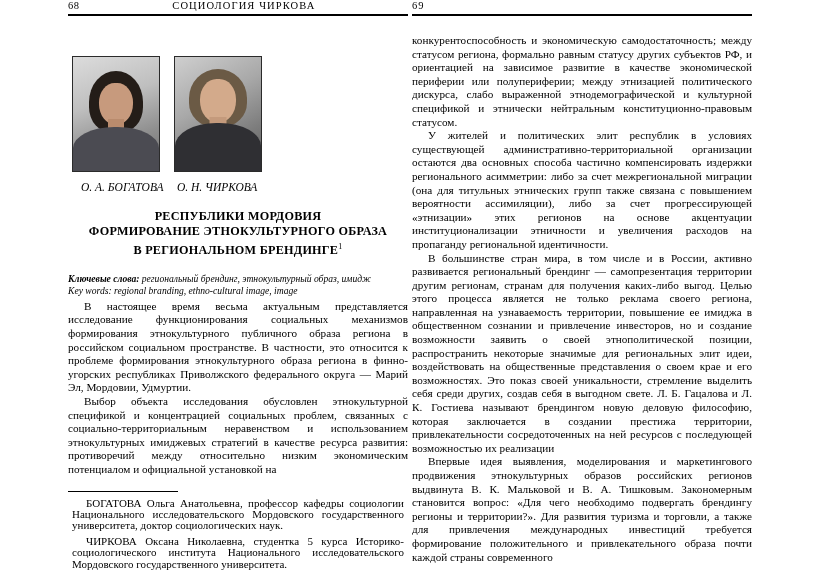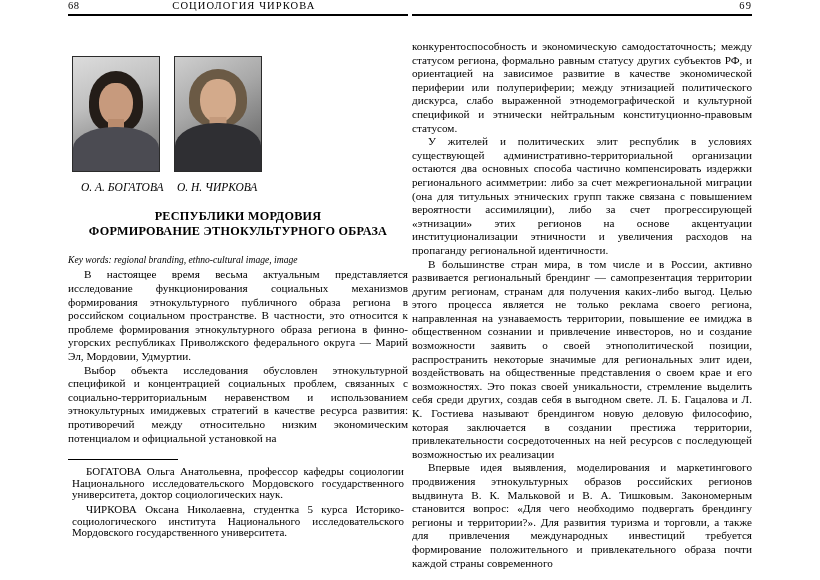--- a/index.html
+++ b/index.html
@@ -158,21 +158,21 @@
     margin-bottom: 6px;
   }
   p.footnote {
     font-size: 11px;
     line-height: 11.4px;
     text-align: justify;
     text-indent: 14px;
     margin: 4px;
   }
 
-  .right-body-top { margin-top: 6px; }
+  .right-body-top { margin-top: 0; }
   .col-right p.body { text-indent: 16px; }
   .col-right p.body.noind { text-indent: 0; }
 </style>
 </head>
 <body>
 
 <div class="page">
 
   <div class="col col-left">
     <div class="running-head">
@@ -201,38 +201,40 @@
     </div>
 
     <div class="names">
       <span class="name1">О. А. БОГАТОВА</span>
       <span class="name2">О. Н. ЧИРКОВА</span>
     </div>
 
     <div class="article-title">
       <div>РЕСПУБЛИКИ МОРДОВИЯ</div>
       <div>ФОРМИРОВАНИЕ ЭТНОКУЛЬТУРНОГО ОБРАЗА</div>
+      <div><span>В РЕГИОНАЛЬНОМ БРЕНДИНГЕ</span><sup>1</sup></div>
     </div>
 
     <div class="kw">
+      <div><b>Ключевые слова:</b><span> региональный брендинг, этнокультурный образ, имидж</span></div>
       <div><span>Key words:</span><span> regional branding, ethno-cultural image, image</span></div>
     </div>
 
     <p class="body first">В настоящее время весьма актуальным представляется исследование функционирования социальных механизмов формирования этнокультурного публичного образа региона в российском социальном пространстве. В частности, это относится к проблеме формирования этнокультурного образа региона в финно-угорских республиках Приволжского федерального округа — Марий Эл, Мордовии, Удмуртии.</p>
     <p class="body">Выбор объекта исследования обусловлен этнокультурной спецификой и концентрацией социальных проблем, связанных с социально-территориальным неравенством и использованием этнокультурных имиджевых стратегий в качестве ресурса развития: противоречий между относительно низким экономическим потенциалом и официальной установкой на</p>
 
     <div class="footnote-rule"></div>
     <p class="footnote">БОГАТОВА Ольга Анатольевна, профессор кафедры социологии Национального исследовательского Мордовского государственного университета, доктор социологических наук.</p>
     <p class="footnote">ЧИРКОВА Оксана Николаевна, студентка 5 курса Историко-социологического института Национального исследовательского Мордовского государственного университета.</p>
   </div>
 
   <div class="col col-right">
     <div class="running-head">
       <div class="rh-row">
-        <span class="rh-title" style="text-align:right">69</span>
+        <span class="rh-title" style="text-align:left">69</span>
       </div>
       <div class="rule"></div>
     </div>
 
     <div class="right-body-top">
       <p class="body noind">конкурентоспособность и экономическую самодостаточность; между статусом региона, формально равным статусу других субъектов РФ, и ориентацией на зависимое развитие в качестве экономической периферии или полупериферии; между этнизацией политического дискурса, слабо выраженной этнодемографической и культурной спецификой и этнически нейтральным конституционно-правовым статусом.</p>
       <p class="body">У жителей и политических элит республик в условиях существующей административно-территориальной организации остаются два основных способа частично компенсировать издержки регионального асимметрии: либо за счет межрегиональной миграции (она для титульных этнических групп также связана с повышением вероятности ассимиляции), либо за счет прогрессирующей «этнизации» этих регионов на основе акцентуации институционализации этничности и увеличения расходов на пропаганду региональной идентичности.</p>
       <p class="body">В большинстве стран мира, в том числе и в России, активно развивается региональный брендинг — самопрезентация территории другим регионам, странам для получения каких-либо выгод. Целью этого процесса является не только реклама своего региона, направленная на узнаваемость территории, повышение ее имиджа в общественном сознании и привлечение инвесторов, но и создание возможности заявить о своей этнополитической позиции, распространить некоторые значимые для региональных элит идеи, воздействовать на общественные представления о своем крае и его возможностях. Это показ своей уникальности, стремление выделить себя среди других, создав себя в выгодном свете. Л. Б. Гацалова и Л. К. Гостиева называют брендингом новую деловую философию, которая заключается в создании престижа территории, привлекательности сосредоточенных на ней ресурсов с последующей возможностью их реализации</p>
       <p class="body">Впервые идея выявления, моделирования и маркетингового продвижения этнокультурных образов российских регионов выдвинута В. К. Мальковой и В. А. Тишковым. Закономерным становится вопрос: «Для чего необходимо подвергать брендингу регионы и территории?». Для развития туризма и торговли, а также для привлечения международных инвестиций требуется формирование положительного и привлекательного образа почти каждой страны современного</p>
     </div>

